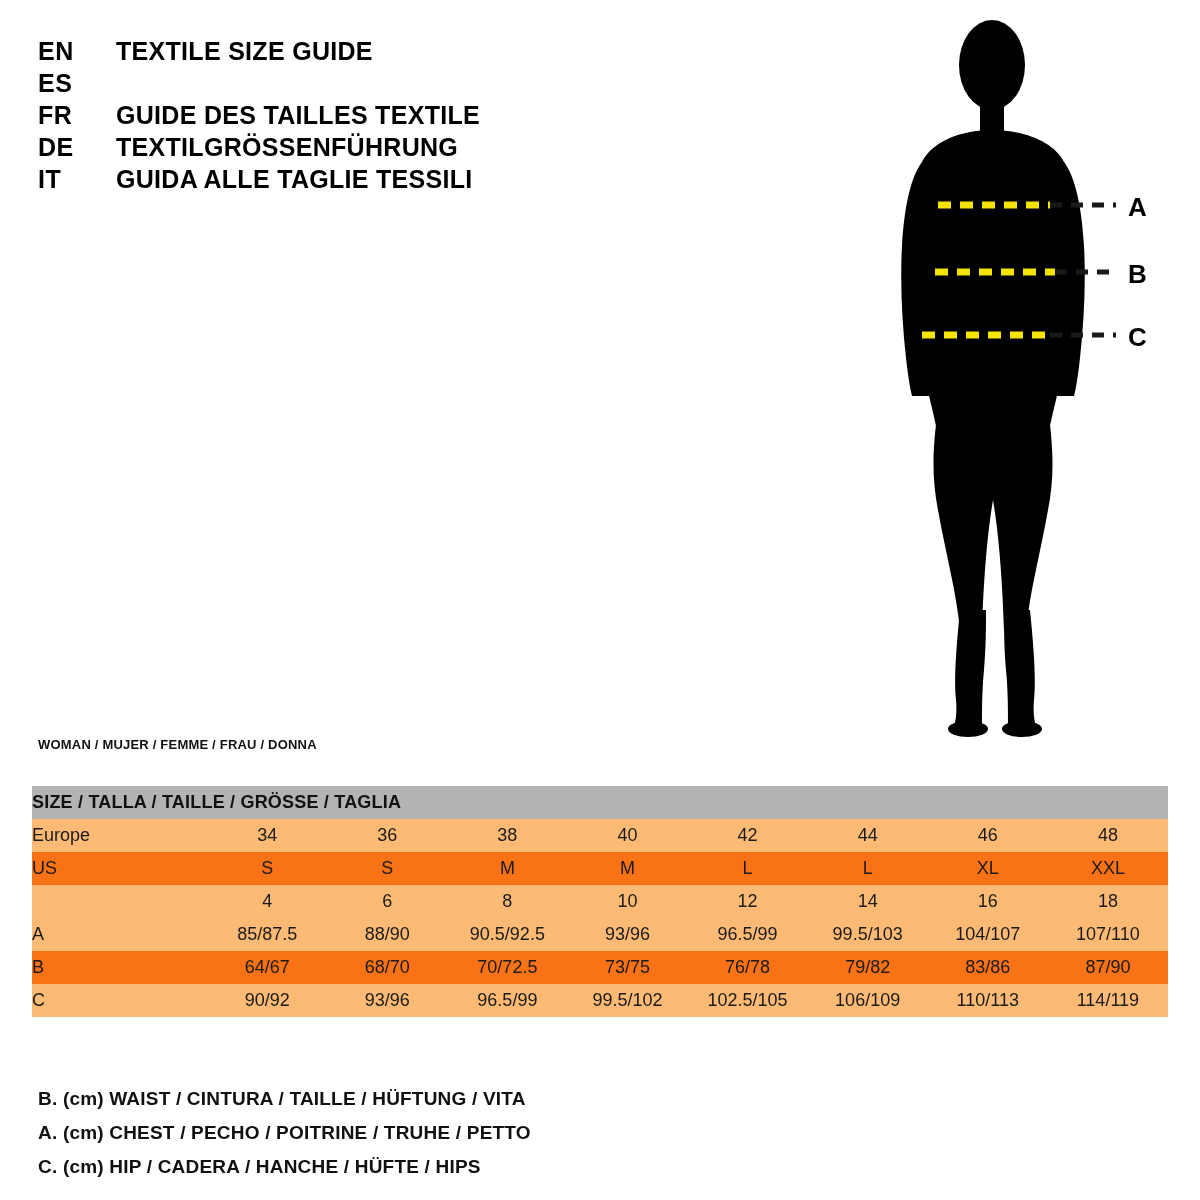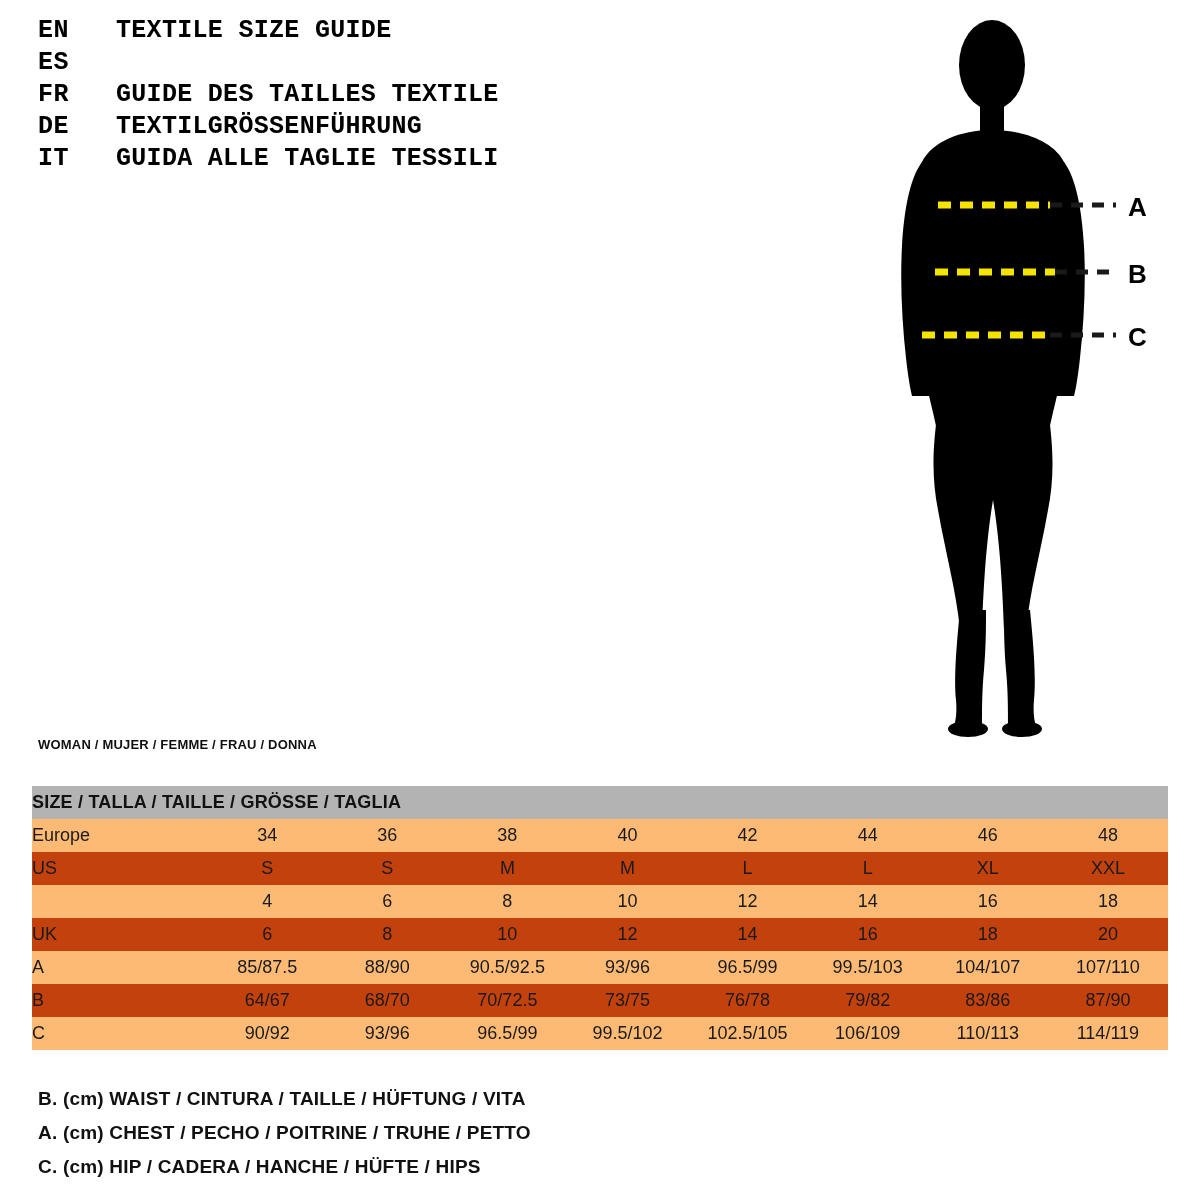--- a/index.html
+++ b/index.html
@@ -13,23 +13,22 @@
     font-family: "Liberation Sans", sans-serif;
     color: #1a1a1a;
     position: relative;
     overflow: hidden;
   }
 
   
   #lang-block {
     position: absolute;
     left: 38px;
-    top: 16px;
+    top: 37px;
     width: 620px;
-    font-family: Liberation Mono, monospace;
   }
   .lang-row {
     display: flex;
     align-items: baseline;
     margin-bottom: 3px;
   }
   .lang-code {
     width: 78px;
     flex: 0 0 78px;
     font-size: 25px;
@@ -94,21 +93,21 @@
   .hdr-row td {
     background: #b3b3b3;
     font-weight: bold;
     font-size: 18px;
     text-align: left;
     padding-left: 10px;
     color: #111;
     letter-spacing: 0.2px;
   }
   .row-light td { background: #fdba74; }
-  .row-dark  td { background: #c2410c; }
+  .row-dark  td { background: #f97316; }
   .row-label {
     text-align: left;
     padding-left: 10px;
     width: 175px;
     white-space: nowrap;
   }
   .cell {
     text-align: center;
     width: 120px;
     white-space: nowrap;
@@ -271,31 +270,20 @@
       <td class="cell">4</td>
       <td class="cell">6</td>
       <td class="cell">8</td>
       <td class="cell">10</td>
       <td class="cell">12</td>
       <td class="cell">14</td>
       <td class="cell">16</td>
       <td class="cell">18</td>
     </tr>
 
-    <tr class="row-dark">
-      <td class="row-label">UK</td>
-      <td class="cell">6</td>
-      <td class="cell">8</td>
-      <td class="cell">10</td>
-      <td class="cell">12</td>
-      <td class="cell">14</td>
-      <td class="cell">16</td>
-      <td class="cell">18</td>
-      <td class="cell">20</td>
-    </tr>
 
     <tr class="row-light">
       <td class="row-label">A</td>
       <td class="cell">85/87.5</td>
       <td class="cell">88/90</td>
       <td class="cell">90.5/92.5</td>
       <td class="cell">93/96</td>
       <td class="cell">96.5/99</td>
       <td class="cell">99.5/103</td>
       <td class="cell">104/107</td>

